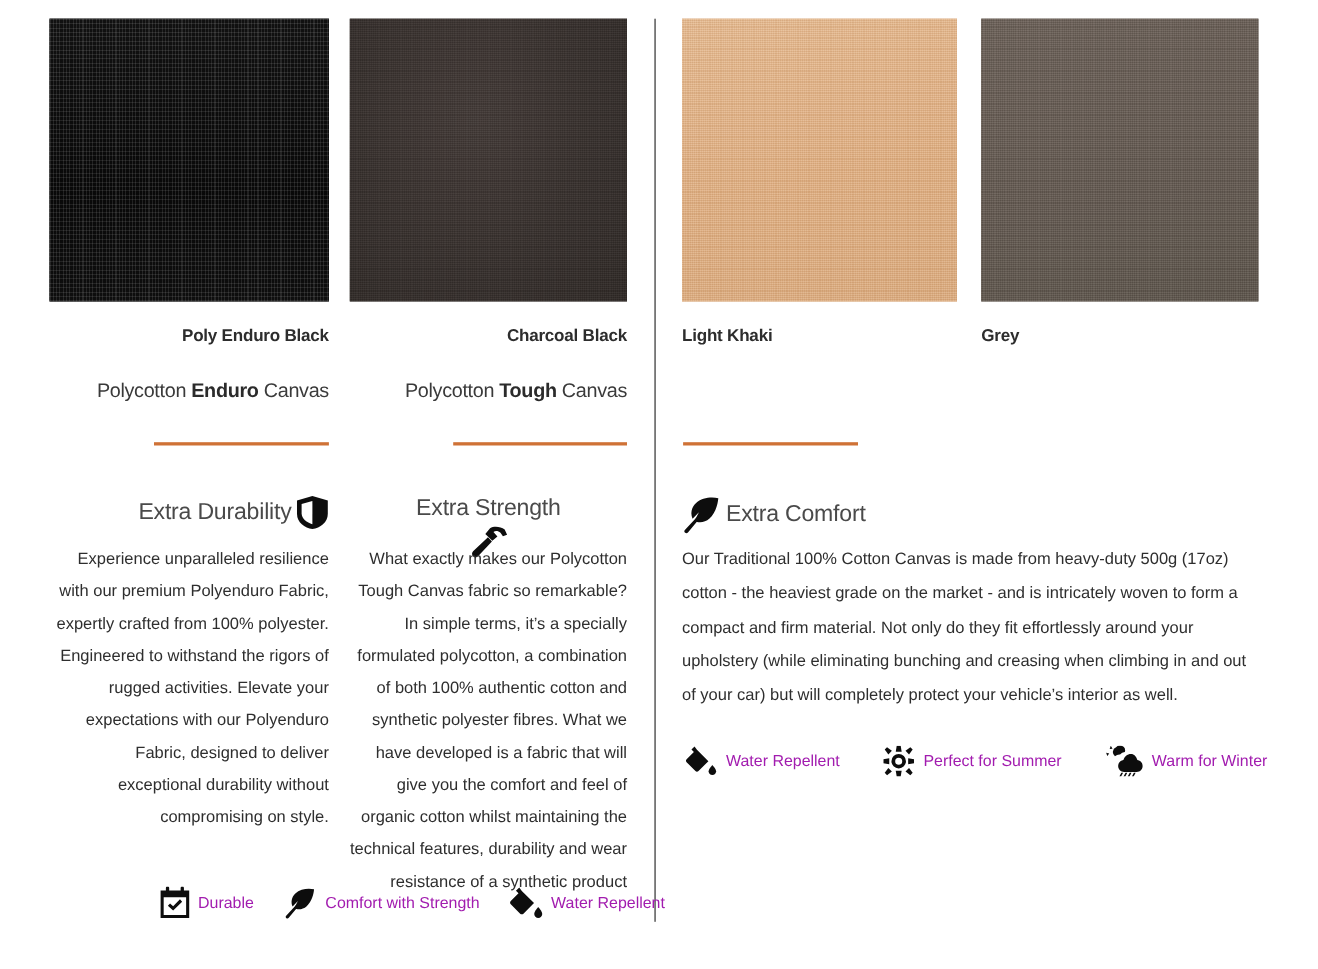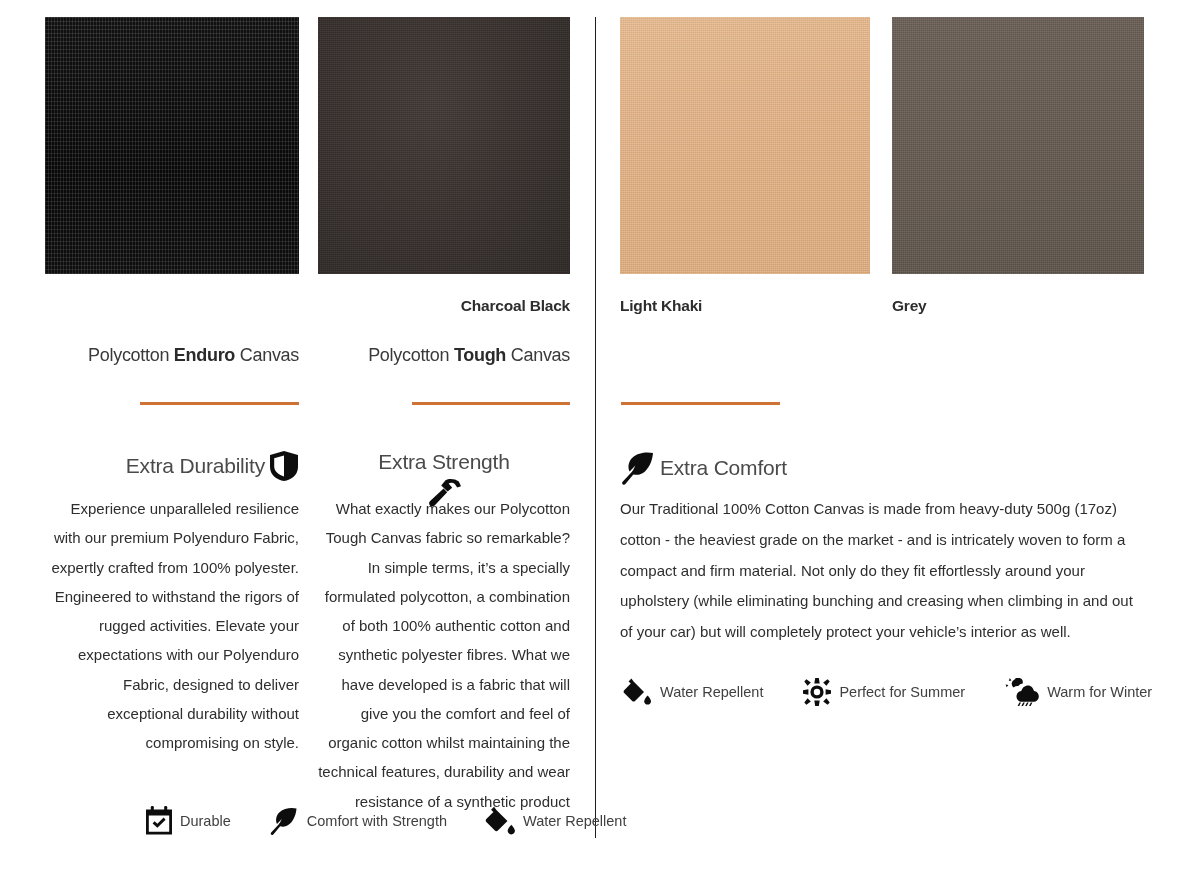--- a/index.html
+++ b/index.html
@@ -175,24 +175,24 @@
   .bc1 { left: 45px;  top: 494px; width: 254px; text-align: right; }
   .bc2 { left: 318px; top: 494px; width: 252px; text-align: right; }
   .bc3 { left: 620px; top: 494px; width: 518px; text-align: left; line-height: 2.05; }
 
   
   .feature-row {
     position: absolute;
     display: flex;
     align-items: center;
     font-size: 14.5px;
-    color: #404040;
+    color: #a21caf;
     white-space: nowrap;
   }
-  .fr-left { left: 145px; top: 806px; gap: 11px; }
+  .fr-left { left: 145px; top: 806px; gap: 0px; }
   .fr-left .fr-item { display: flex; align-items: center; gap: 7px; margin-right: 26px; }
   .fr-left .fr-item:last-child { margin-right: 0; }
 
   .fr-right { left: 622px; top: 678px; }
   .fr-right .fr-item { display: flex; align-items: center; gap: 8px; margin-right: 40px; }
   .fr-right .fr-item:last-child { margin-right: 0; }
 
   .fr-icon { display: inline-flex; align-items: center; }
 
   svg { display: block; }
@@ -202,20 +202,21 @@
 
 <div class="page">
 
   <div class="divider"></div>
 
   <div class="swatch sw1"></div>
   <div class="swatch sw2"></div>
   <div class="swatch sw3"></div>
   <div class="swatch sw4"></div>
 
+  <div class="swatch-label lbl1">Poly Enduro Black</div>
   <div class="swatch-label lbl2">Charcoal Black</div>
   <div class="swatch-label lbl3">Light Khaki</div>
   <div class="swatch-label lbl4">Grey</div>
 
   <div class="product-title pt1"><span>Polycotton </span><b>Enduro</b><span> Canvas</span></div>
 
   <div class="product-title pt2"><span>Polycotton </span><b>Tough</b><span> Canvas</span></div>
 
 
   <div class="rule rule1"></div>

